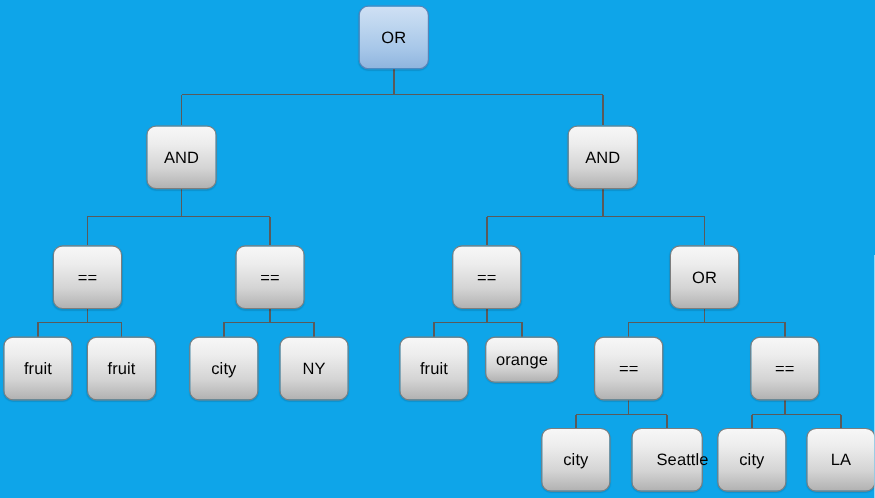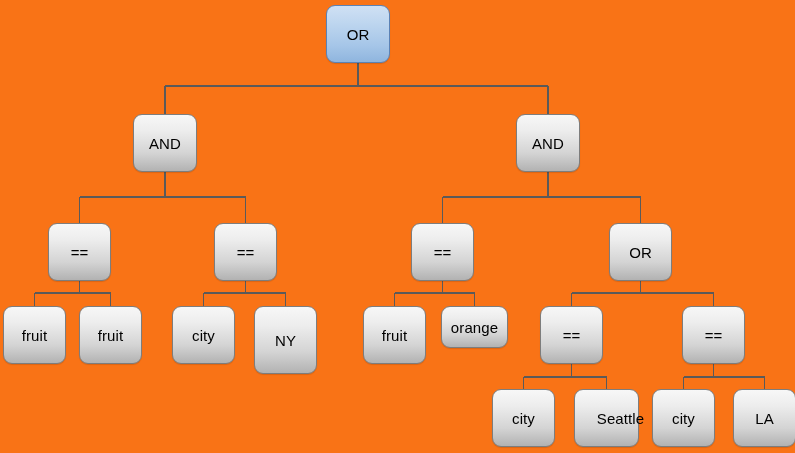--- a/index.html
+++ b/index.html
@@ -4,21 +4,21 @@
 <style>
   html, body {
     margin: 0;
     padding: 0;
     background: #ffffff;
   }
   #canvas {
     position: relative;
     width: 795px;
     height: 453px;
-    background: #f97316;
+    background: #0ea5e9;
     overflow: hidden;
     font-family: "Liberation Sans", sans-serif;
   }
   #edges {
     position: absolute;
     left: 0;
     top: 0;
     width: 795px;
     height: 453px;
   }
@@ -117,21 +117,21 @@
       </div>
       <div class="node" style="left: 3px; top: 306px; width: 63px; height: 58px;">
         <span class="label">fruit</span>
       </div>
       <div class="node" style="left: 79px; top: 306px; width: 63px; height: 58px;">
         <span class="label">fruit</span>
       </div>
       <div class="node" style="left: 172px; top: 306px; width: 63px; height: 58px;">
         <span class="label">city</span>
       </div>
-      <div class="node" style="left: 254px; top: 306px; width: 63px; height: 68px;">
+      <div class="node" style="left: 254px; top: 306px; width: 63px; height: 58px;">
         <span class="label">NY</span>
       </div>
       <div class="node" style="left: 363px; top: 306px; width: 63px; height: 58px;">
         <span class="label">fruit</span>
       </div>
       <div class="node" style="left: 441px; top: 306px; width: 67px; height: 42px;">
         <span class="label">orange</span>
       </div>
       <div class="node op" style="left: 540px; top: 306px; width: 63px; height: 58px;">
         <span class="label">==</span>

